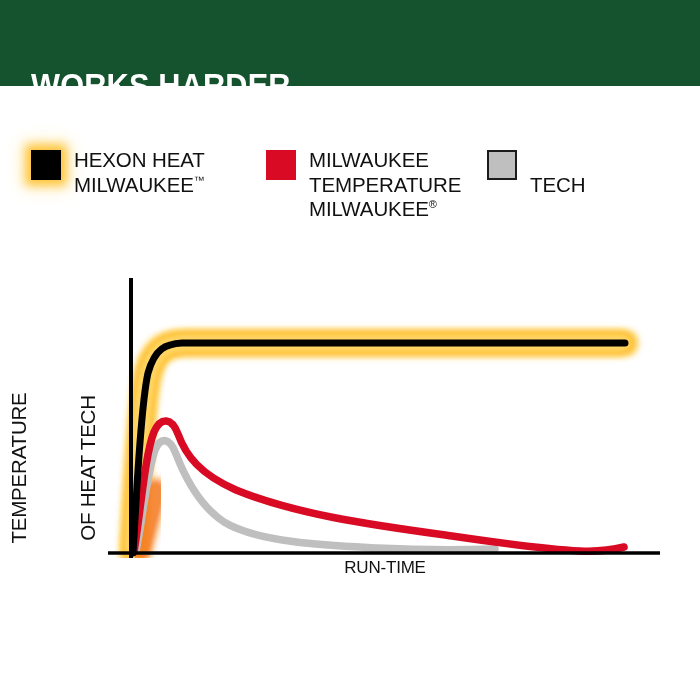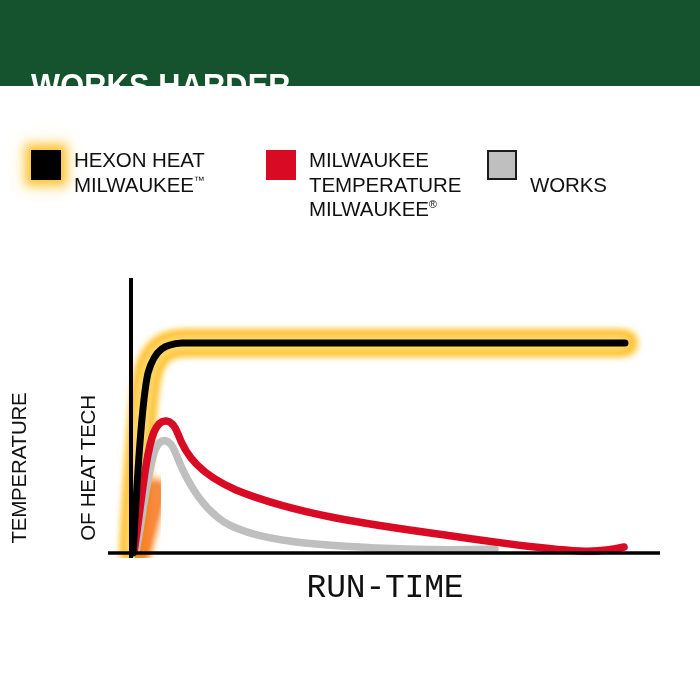--- a/index.html
+++ b/index.html
@@ -118,26 +118,26 @@
     font-weight: normal;
     font-size: 20.5px;
     line-height: 23px;
     letter-spacing: -0.2px;
     white-space: pre;
   }
   .axis-line-1 { display: block; }
   #x-axis-label {
     position: absolute;
     left: 300px;
-    top: 312px;
+    top: 300px;
     width: 170px;
     text-align: center;
     color: #111111;
-    font-family: Liberation Mono, monospace;
-    font-size: 33px;
+    font-family: Liberation Sans, sans-serif;
+    font-size: 17px;
     letter-spacing: -0.2px;
     white-space: pre;
   }
 </style>
 </head>
 <body>
 
 <div id="header-banner">
   <div id="header-title">
     <span class="title-line">WORKS HARDER</span>
@@ -152,21 +152,21 @@
     <span class="legend-label"><span>HEXON HEAT</span><br><span>MILWAUKEE</span><span class="sup">™</span></span>
   </div>
 
   <div class="legend-item" id="legend-item-previous">
     <span class="legend-swatch swatch-previous"></span>
     <span class="legend-label"><span>MILWAUKEE</span><br><span>TEMPERATURE</span><br><span>MILWAUKEE</span><span class="sup">®</span></span>
   </div>
 
   <div class="legend-item" id="legend-item-competitor">
     <span class="legend-swatch swatch-competitor"></span>
-    <span class="legend-label"><br><span>WORKS</span></span>
+    <span class="legend-label"><br><span>TECH</span></span>
   </div>
 
 </div>
 
 <div id="chart">
 
   <svg id="chart-svg" width="700" height="300" viewBox="0 0 700 300">
     <defs>
       <filter id="glowFilter" x="-30%" y="-60%" width="160%" height="260%">
         <feGaussianBlur in="SourceGraphic" stdDeviation="5.5" result="b1"></feGaussianBlur>

